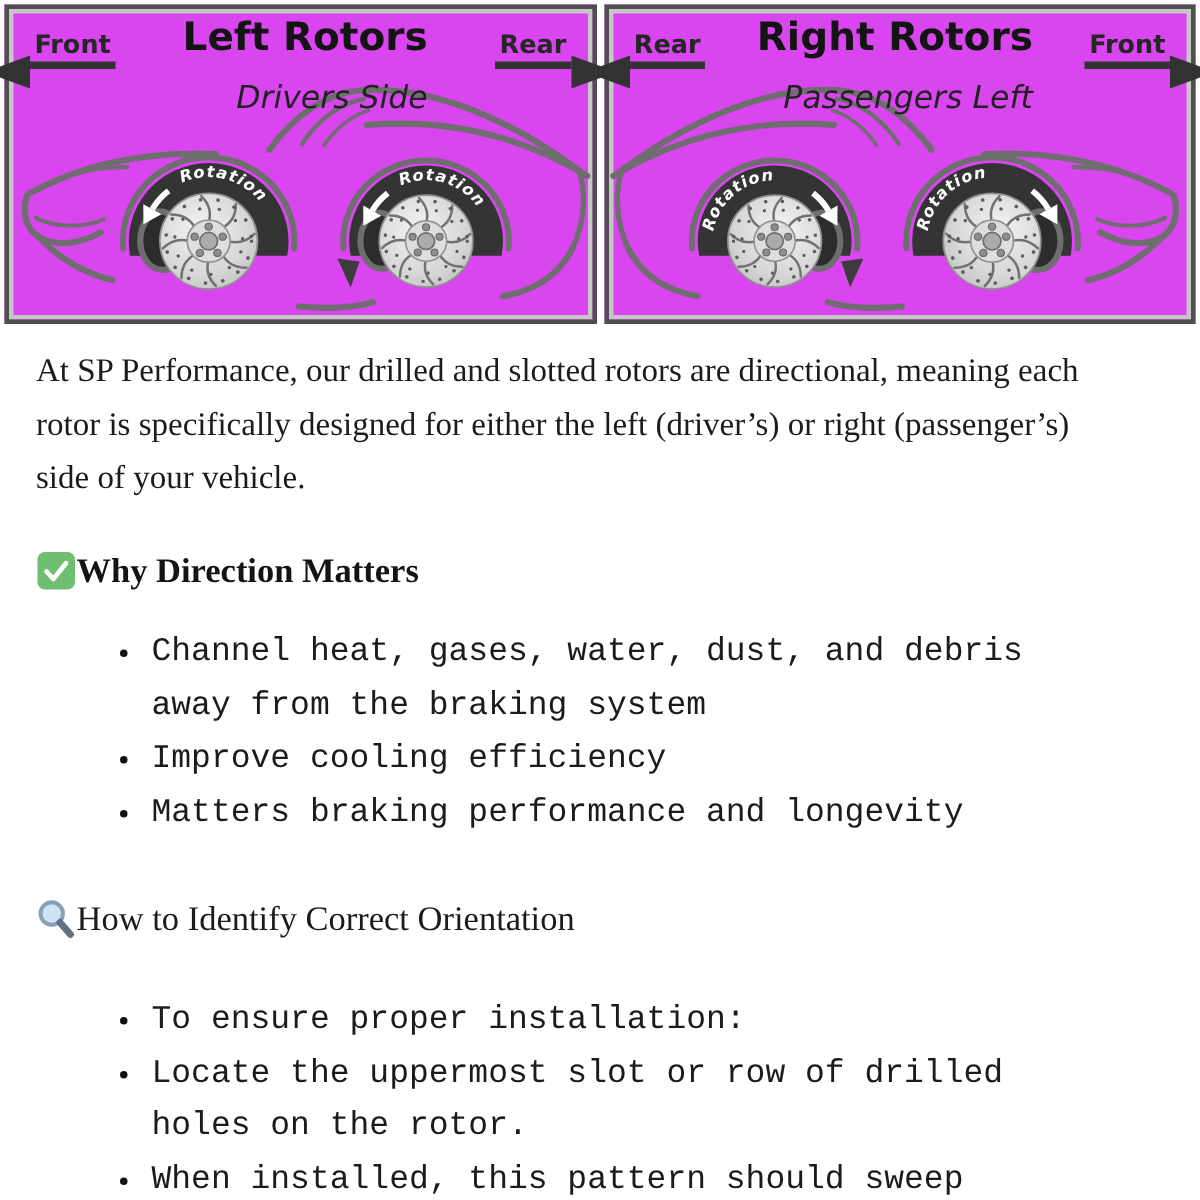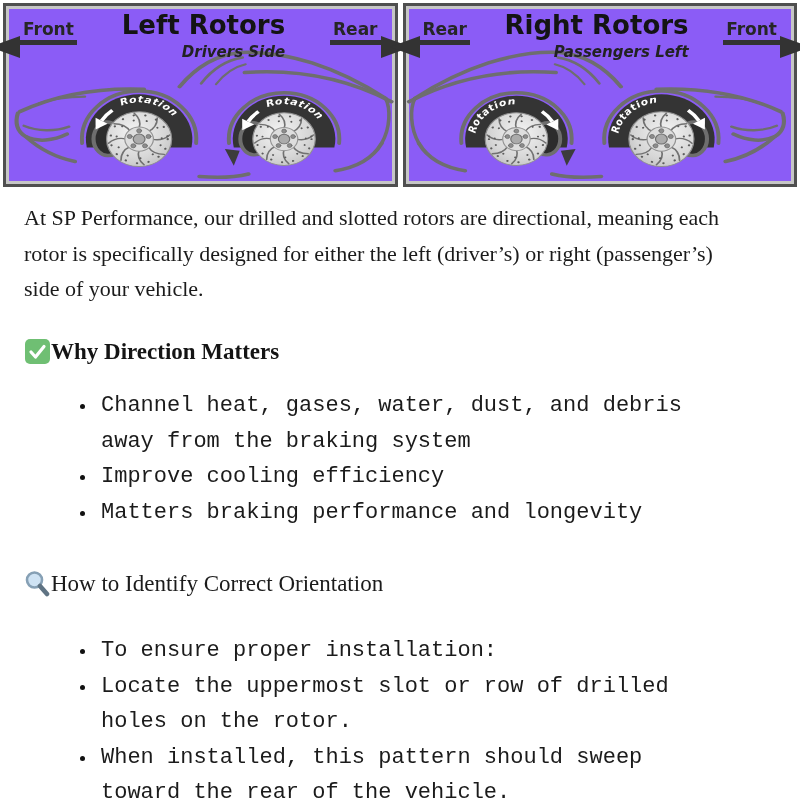--- a/index.html
+++ b/index.html
@@ -1,30 +1,30 @@
 <!DOCTYPE html>
 <html><head>
 <meta charset="utf-8">
 <style>
   html,body { margin:0; padding:0; background:#ffffff; }
   .page { width:800px; height:800px; background:#fff; overflow:hidden;
           font-family:"Liberation Serif", serif; color:#1b1b1b; }
 
   
   .diagram { display:flex; gap:5px; padding:3px 3px 0 3px; }
-  .panel { position:relative; flex:1; height:184px; box-sizing:border-box;
+  .panel { position:relative; flex:1; height:213px; box-sizing:border-box;
            border:3px solid #4f4f4f; box-shadow: inset 0 0 0 3px #c6c6c6;
-           background:#8b5cf6; }
+           background:#d946ef; }
   .car-svg { position:absolute; left:0; top:0; width:100%; height:100%; }
   .panel-header { position:absolute; top:8px; left:14px; right:14px;
                   display:flex; justify-content:space-between; align-items:flex-start;
                   z-index:2; font-family:"DejaVu Sans", sans-serif; }
   .panel-titles { text-align:right; margin-top:-2px; }
   .panel-title { font-size:26px; font-weight:bold; line-height:1.02; color:#141414; letter-spacing:0; }
-  .panel-subtitle { font-size:15px; font-weight:bold; font-style:italic; color:#222; margin-top:4px; }
+  .panel-subtitle { font-size:21px; font-weight:normal; font-style:italic; color:#222; margin-top:14px; }
   .dir { position:relative; margin-top:6px; }
   .dir-label { font-weight:bold; font-size:17px; color:#262626; line-height:1.05;
                border-bottom:5px solid #333; padding:0 3px 1px 3px; display:inline-block; }
   .tri { position:absolute; width:0; height:0;
          border-top:11px solid transparent; border-bottom:11px solid transparent; }
   .dir-west .tri { left:-30px; bottom:-13px; border-right:30px solid #333; }
   .dir-east .tri { right:-30px; bottom:-13px; border-left:30px solid #333; }
   .rot-t { font-family:"DejaVu Sans", sans-serif; font-size:11px; font-weight:bold;
            font-style:italic; fill:#ffffff; letter-spacing:0.8px; }
 

